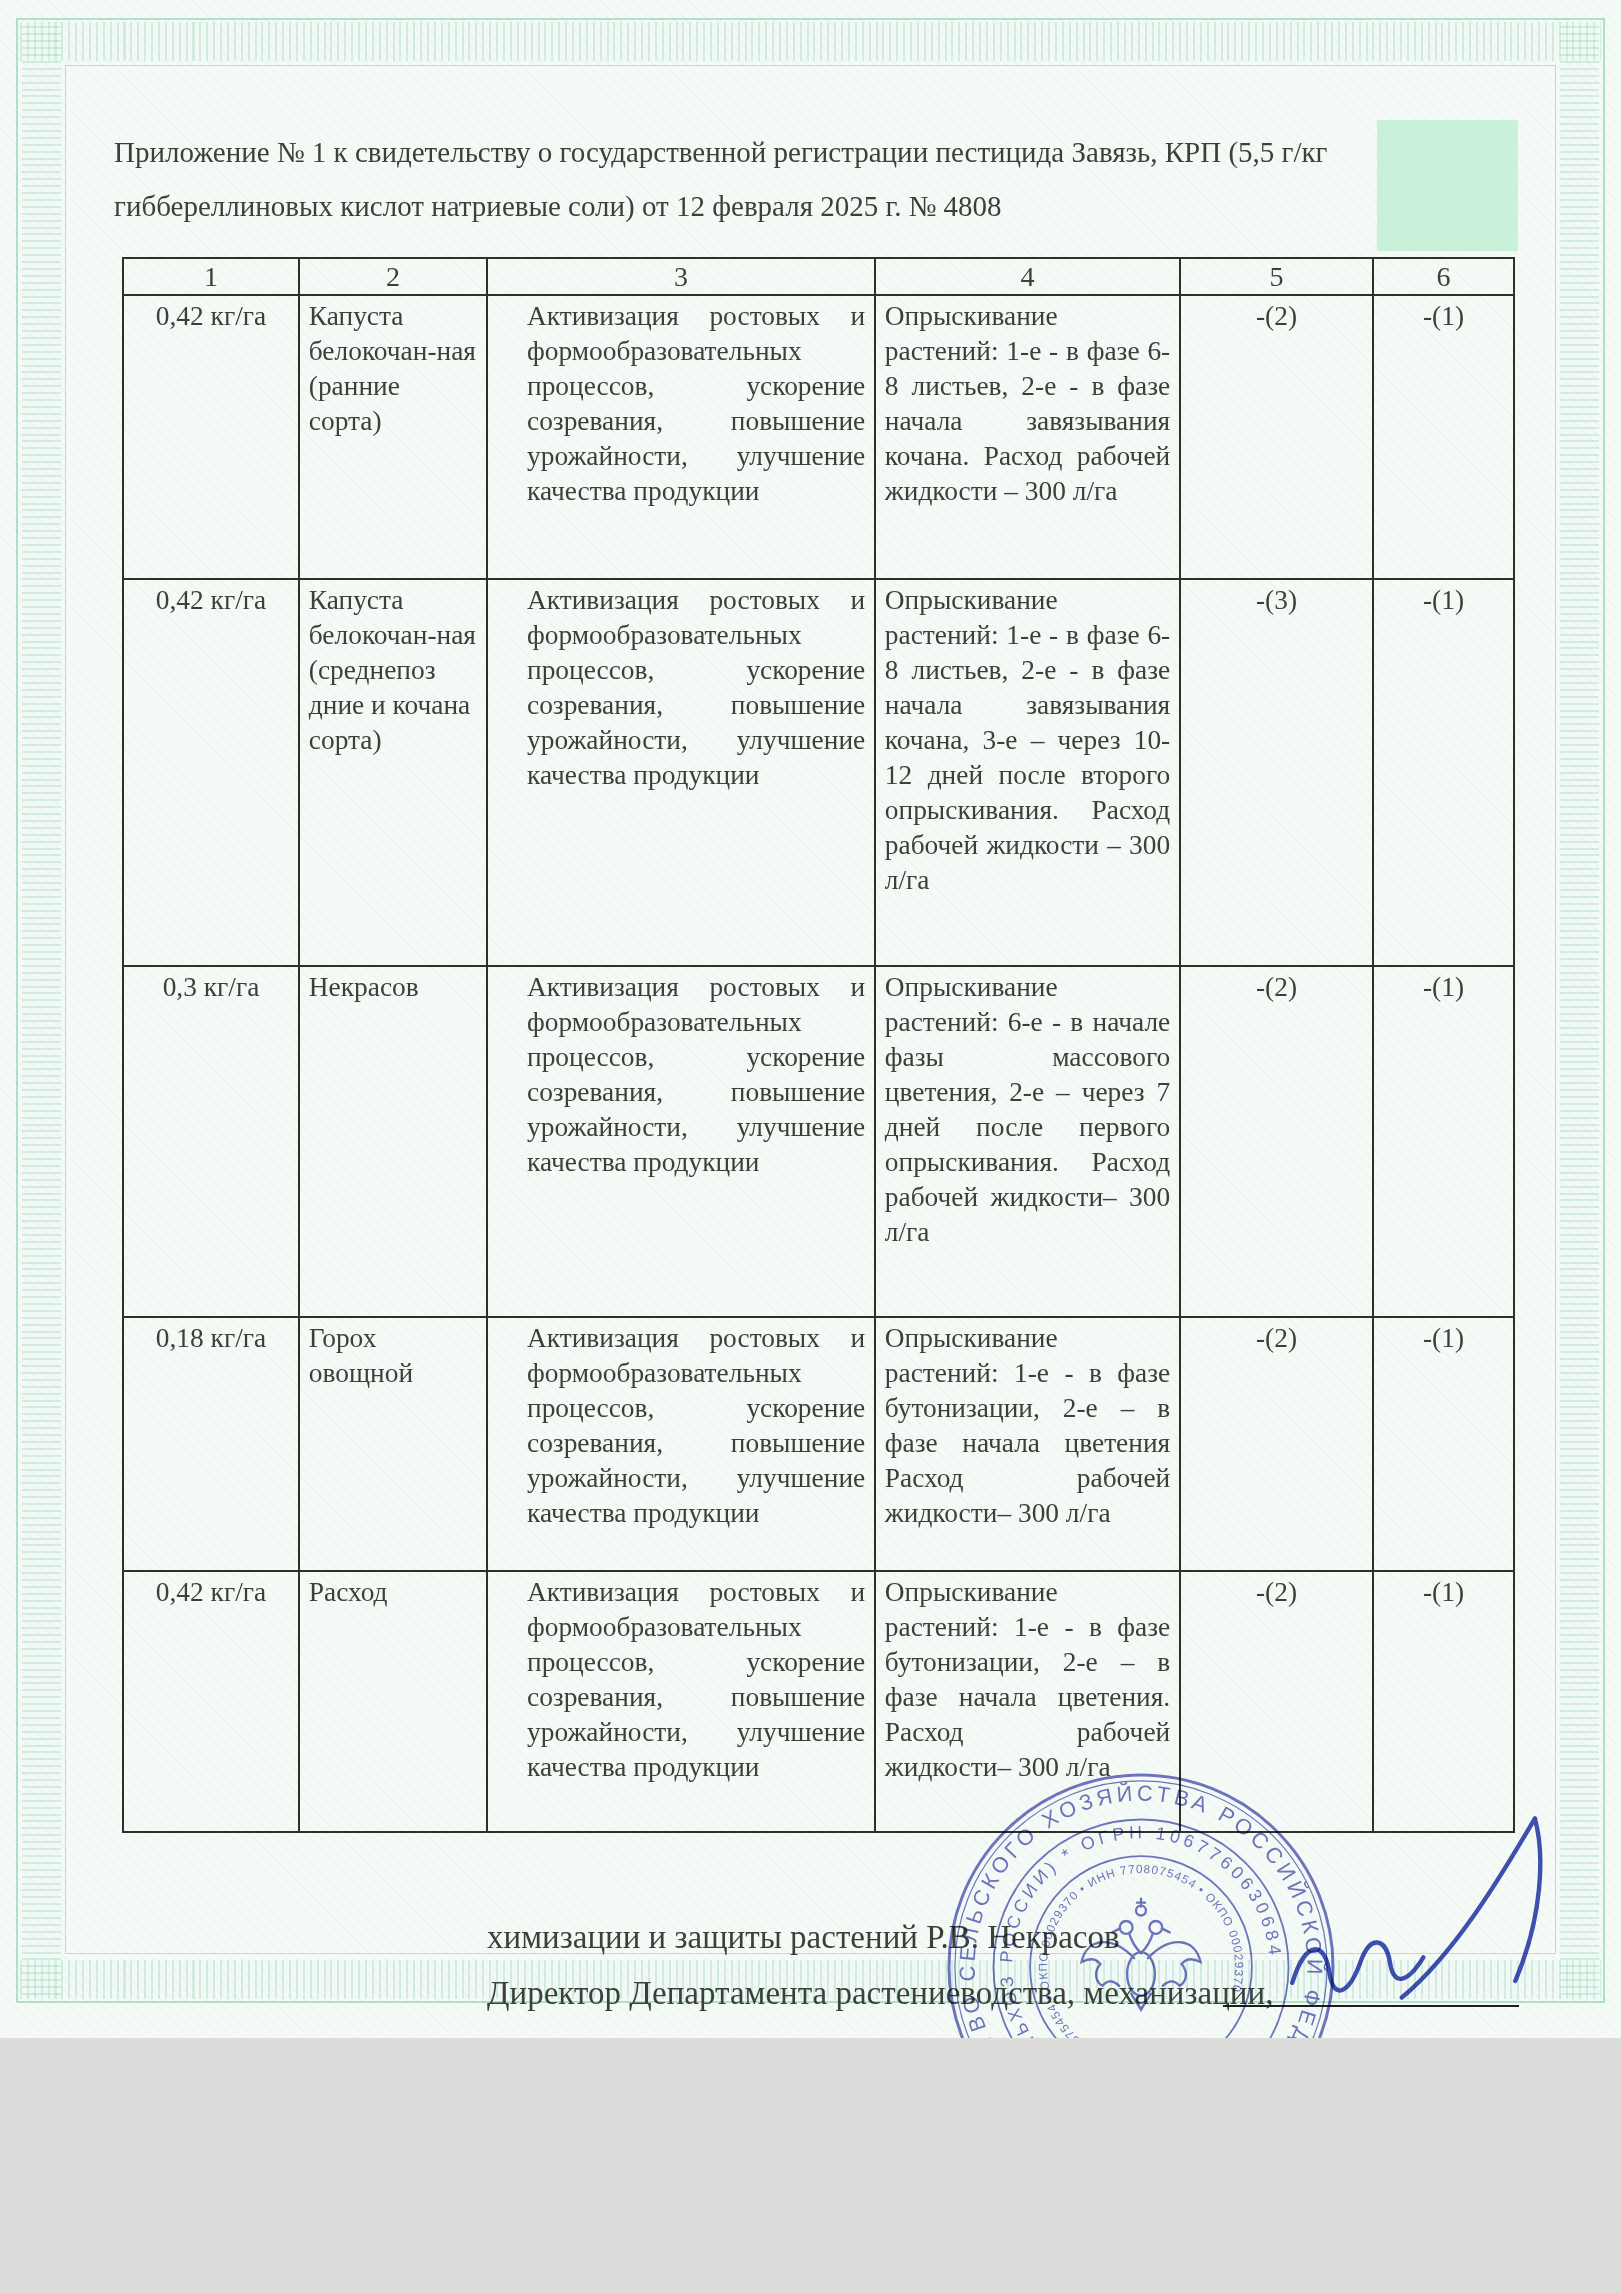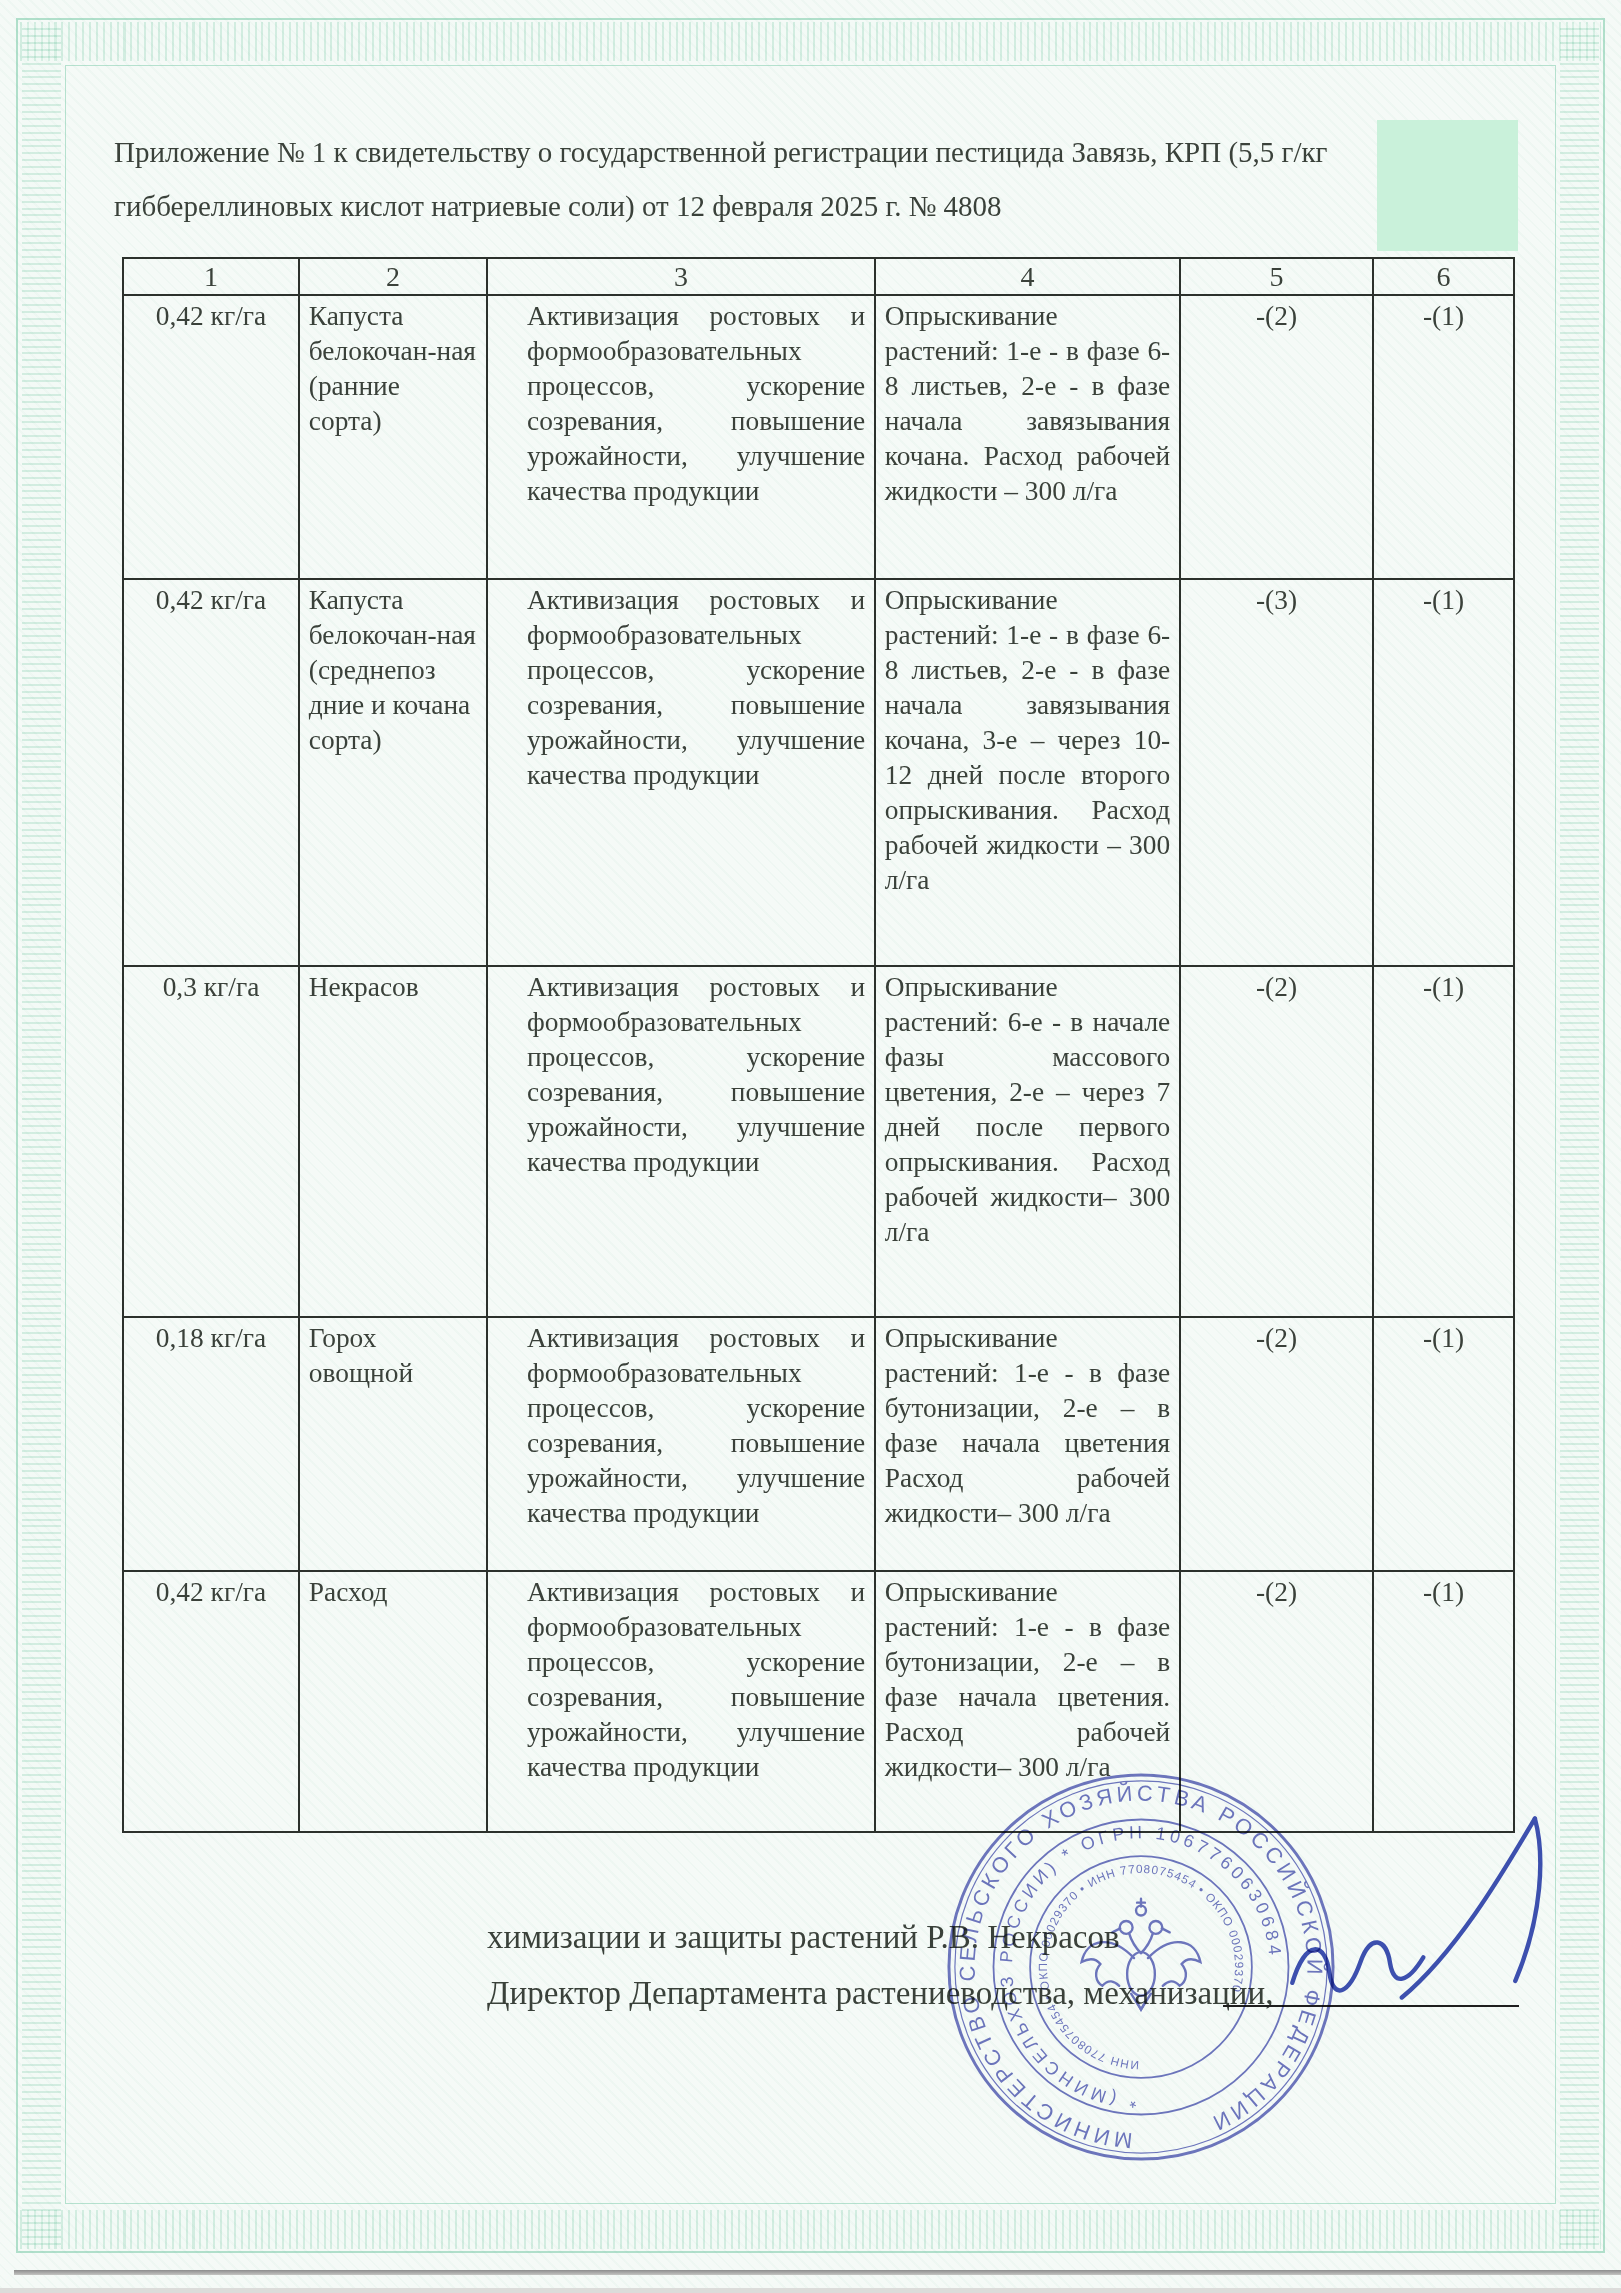--- a/index.html
+++ b/index.html
@@ -1,17 +1,17 @@
 <!DOCTYPE html>
 <html><head>
 <meta charset="utf-8">
 <style>
   html,body { margin:0; padding:0; background:#dcdcda; }
   .page {
-    position:relative; width:1621px; height:2288px; overflow:hidden;
+    position:relative; width:1621px; height:2038px; overflow:hidden;
     background-color:#f5faf7;
     background-image: repeating-linear-gradient(45deg, rgba(150,205,180,0.07) 0 2px, transparent 2px 7.8px);
     font-family:"Liberation Serif","DejaVu Serif",serif;
     color:#3a413a;
   }
   
   .frame-outer { position:absolute; left:15.7px; right:15.7px; top:17.6px; bottom:35px;
     border:2px solid rgba(118,200,165,.55); pointer-events:none; }
   .frame-inner { position:absolute; left:65px; right:65px; top:65px; bottom:84px;
     border:1px solid rgba(118,200,165,.5); pointer-events:none; }

